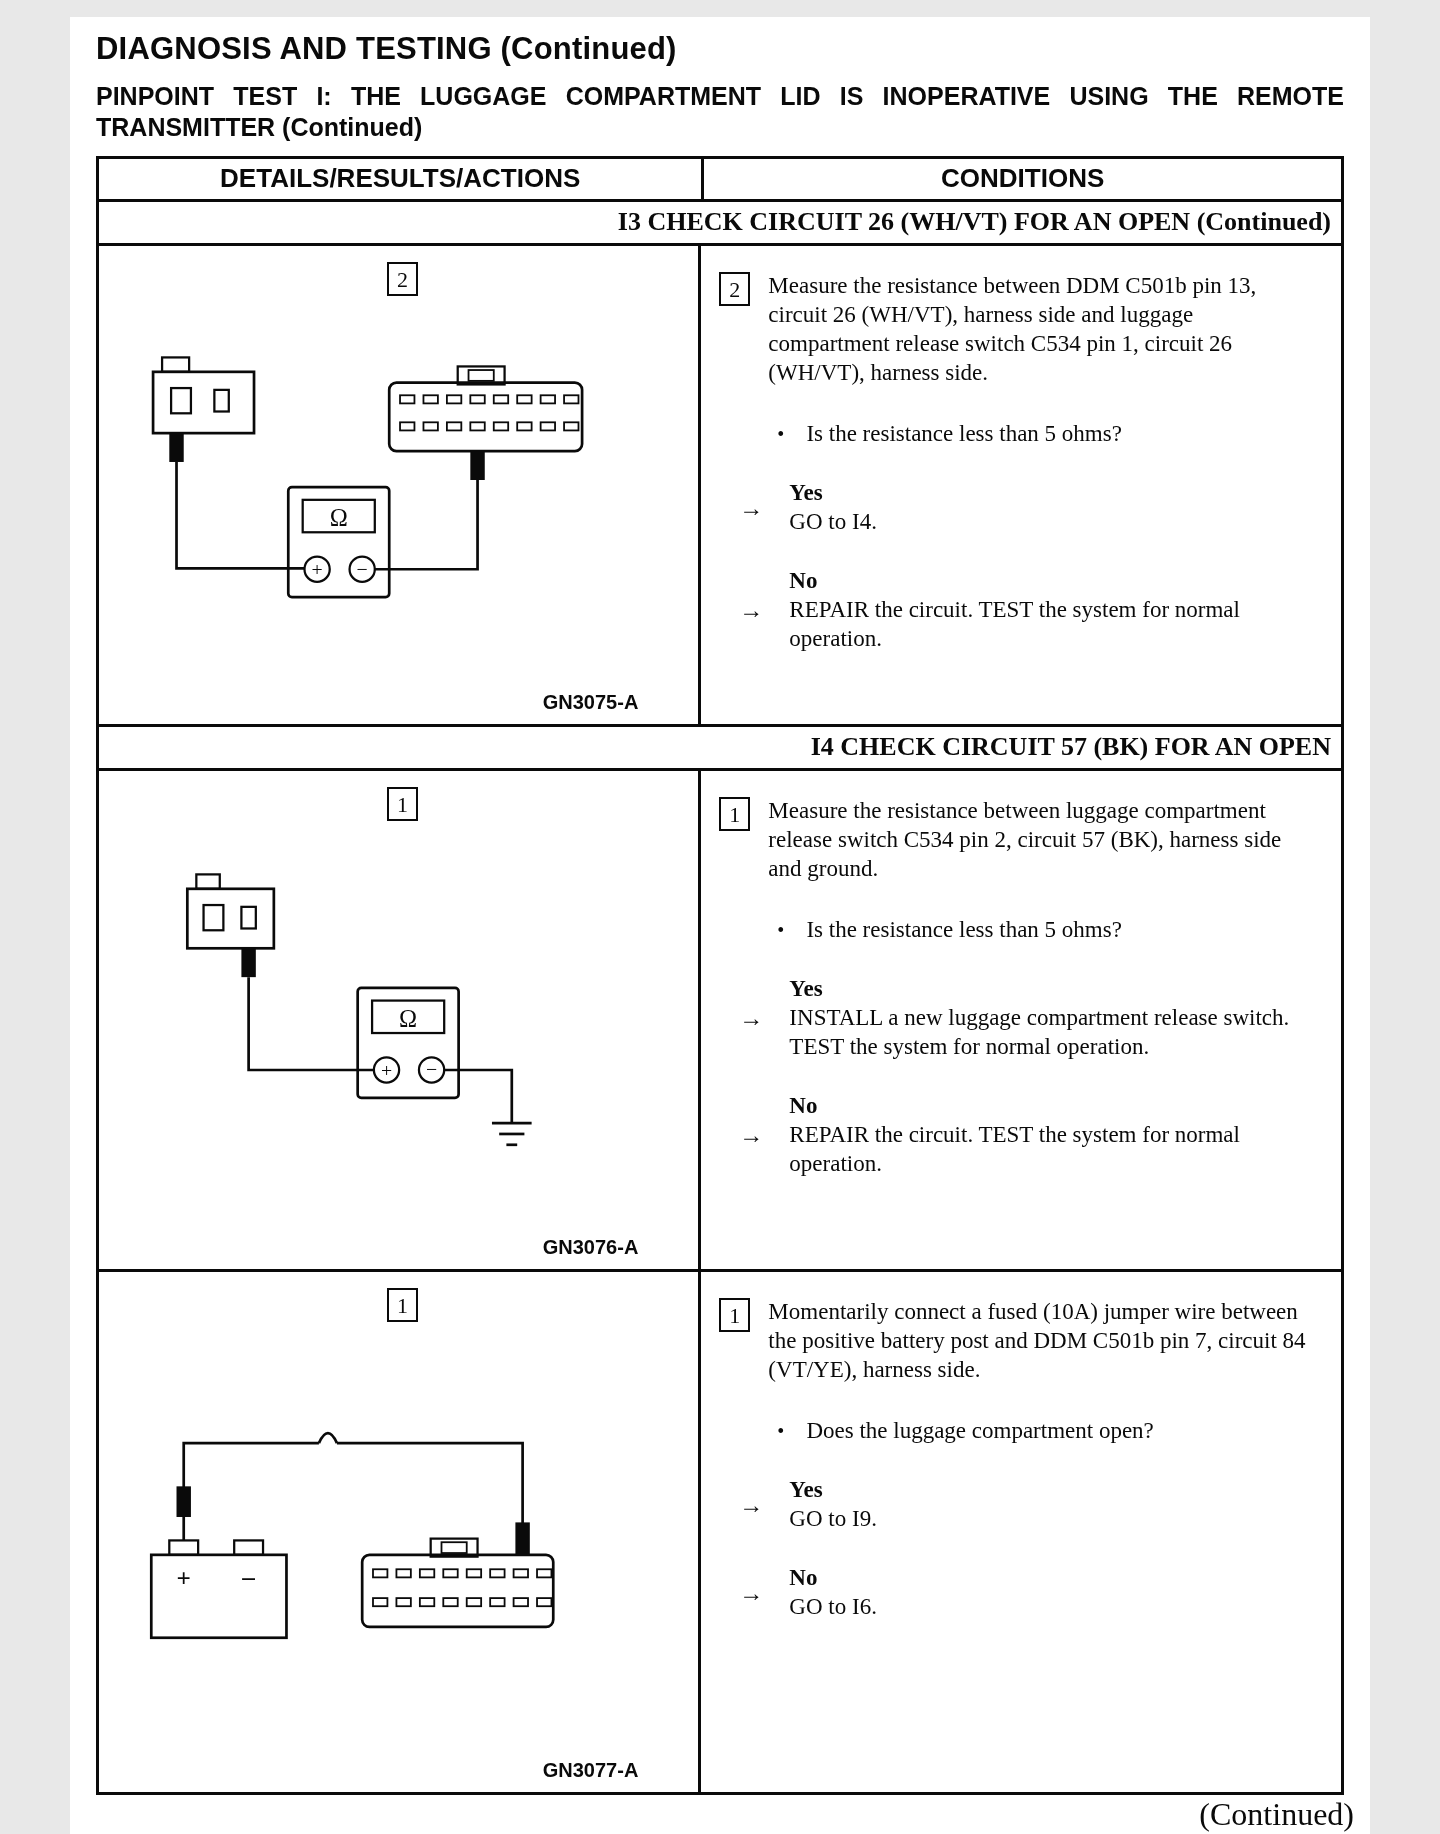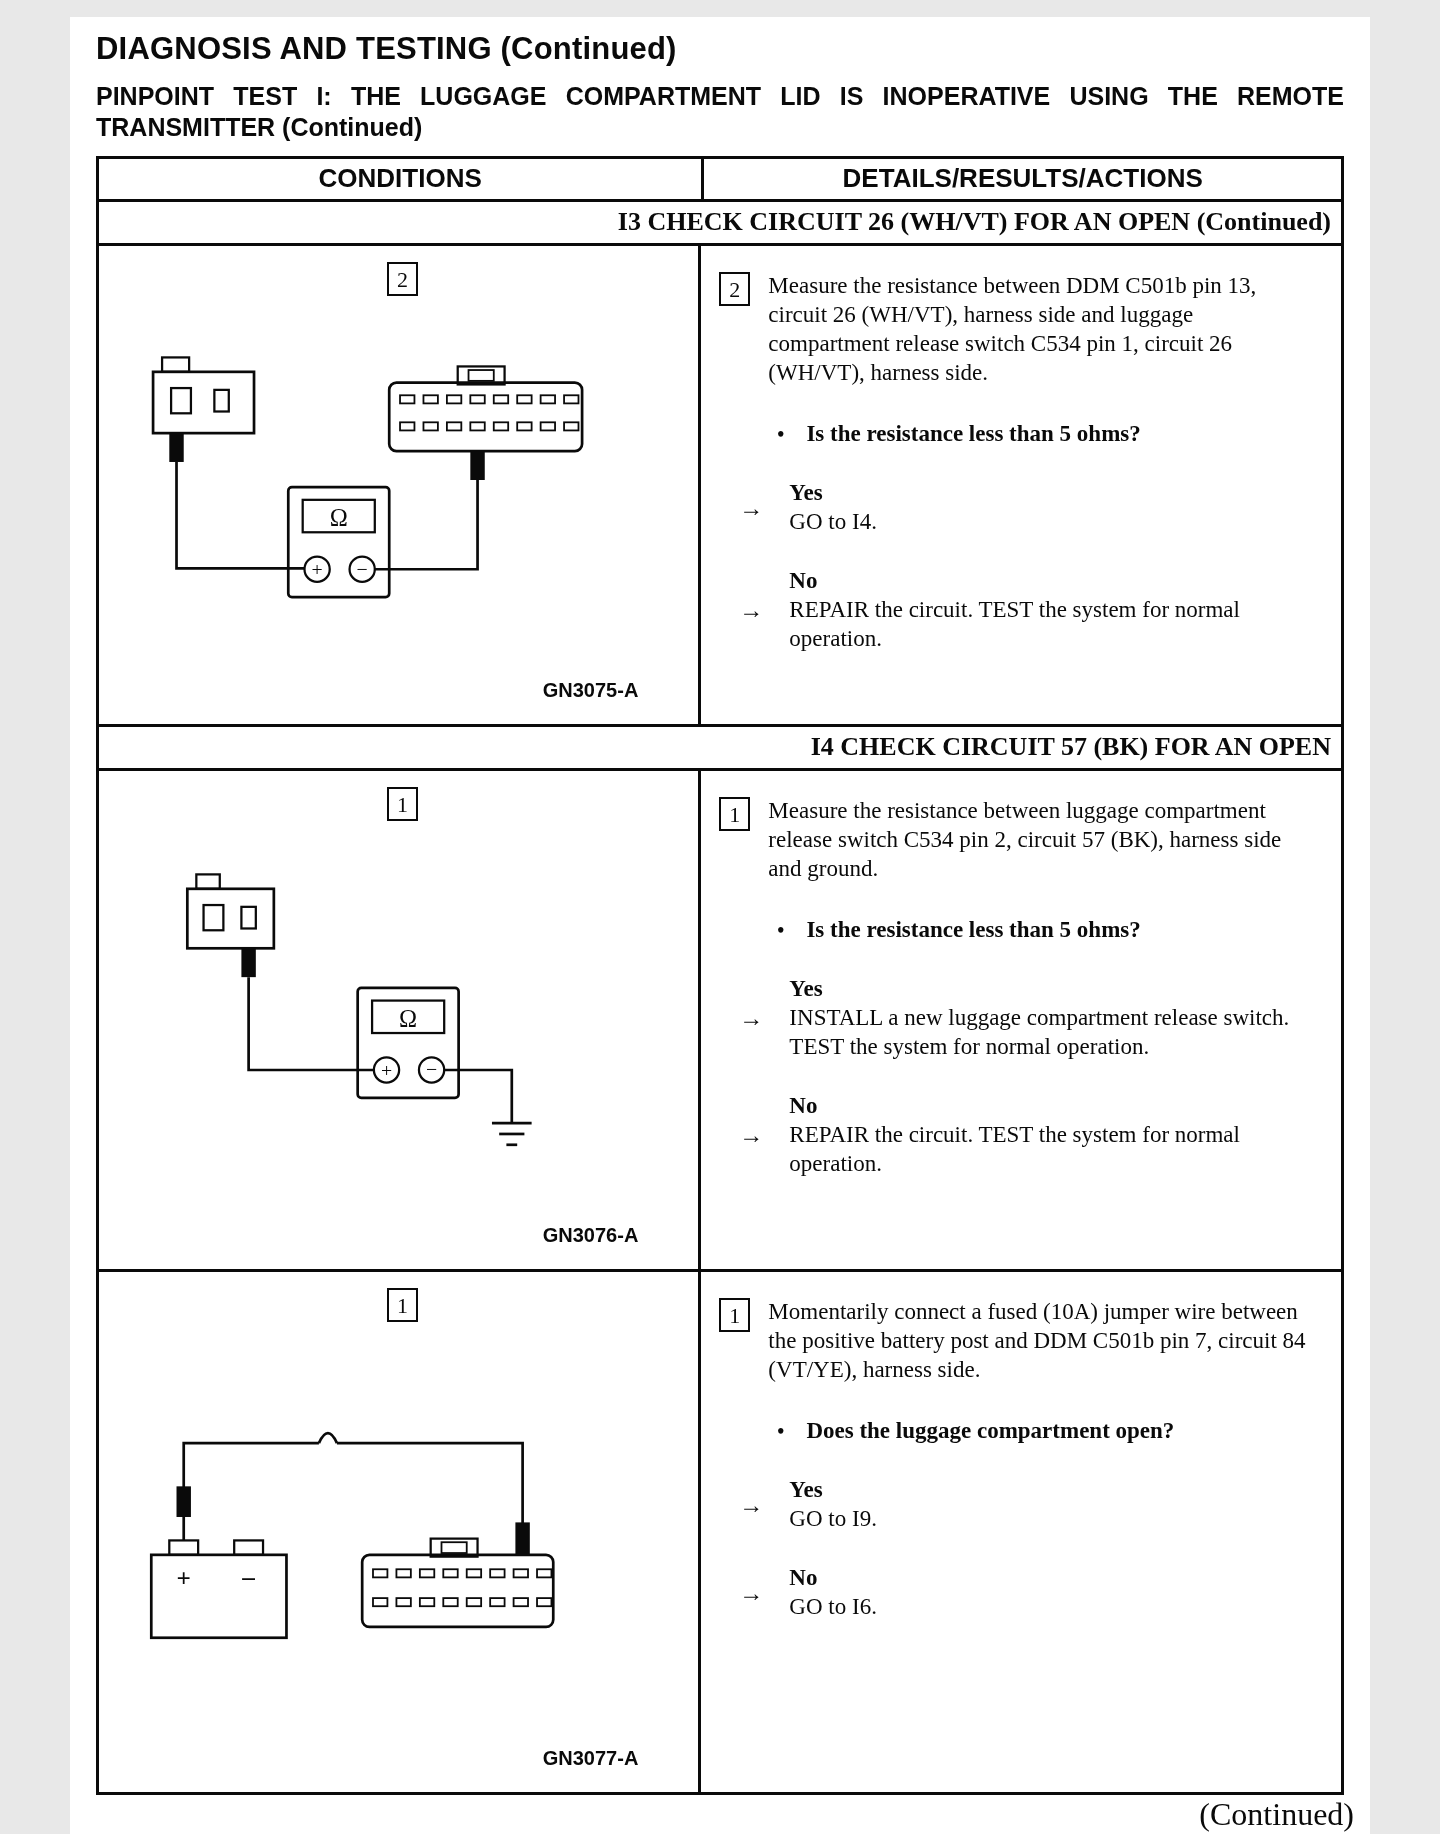--- a/index.html
+++ b/index.html
@@ -87,38 +87,37 @@
   }
   .diagram-svg {
     position: absolute;
     left: 0;
     top: 34px;
     width: 100%;
   }
   .fig-label {
     position: absolute;
     right: 60px;
-    bottom: 22px;
+    bottom: 10px;
     font-family: "Liberation Sans", sans-serif;
     font-weight: bold;
     font-size: 20px;
   }
   .step-row { display: flex; align-items: flex-start; }
   .instruction {
     margin-left: 18px;
     line-height: 1.26;
     max-width: 565px;
   }
   .bullet-row {
     margin: 32px 0 0 58px;
     display: flex;
     align-items: flex-end;
     max-width: 540px;
     line-height: 1.26;
-    font-weight: bold;
   }
   .bullet { flex: 0 0 auto; margin-right: 22px; font-size: 20px; line-height: 29px; }
   .bullet::before { content: "\2022"; }
   .result-row {
     margin: 30px 0 0 20px;
     display: flex;
     align-items: center;
   }
   .arrow { flex: 0 0 auto; margin-right: 26px; font-size: 24px; line-height: 28px; }
   .arrow::before { content: "\2192"; }
@@ -137,22 +136,22 @@
 <body>
 
 <div class="page">
 
   <div class="page-title">DIAGNOSIS AND TESTING (Continued)</div>
   <div class="page-subtitle">PINPOINT TEST I: THE LUGGAGE COMPARTMENT LID IS INOPERATIVE USING THE REMOTE TRANSMITTER (Continued)</div>
 
   <div class="ptable">
 
     <div class="thead">
+      <div class="th">DETAILS/RESULTS/ACTIONS</div>
       <div class="th">CONDITIONS</div>
-      <div class="th">DETAILS/RESULTS/ACTIONS</div>
     </div>
 
     <div class="sec-title">
       <span class="sec-id">I3</span>
       <span class="sec-name">CHECK CIRCUIT 26 (WH/VT) FOR AN OPEN (Continued)</span>
     </div>
     <div class="sec-body">
       <div class="cell-left h-i3">
         <div class="step-box diagram-step">2</div>
         <svg class="diagram-svg" viewBox="0 0 665 400" height="400">

